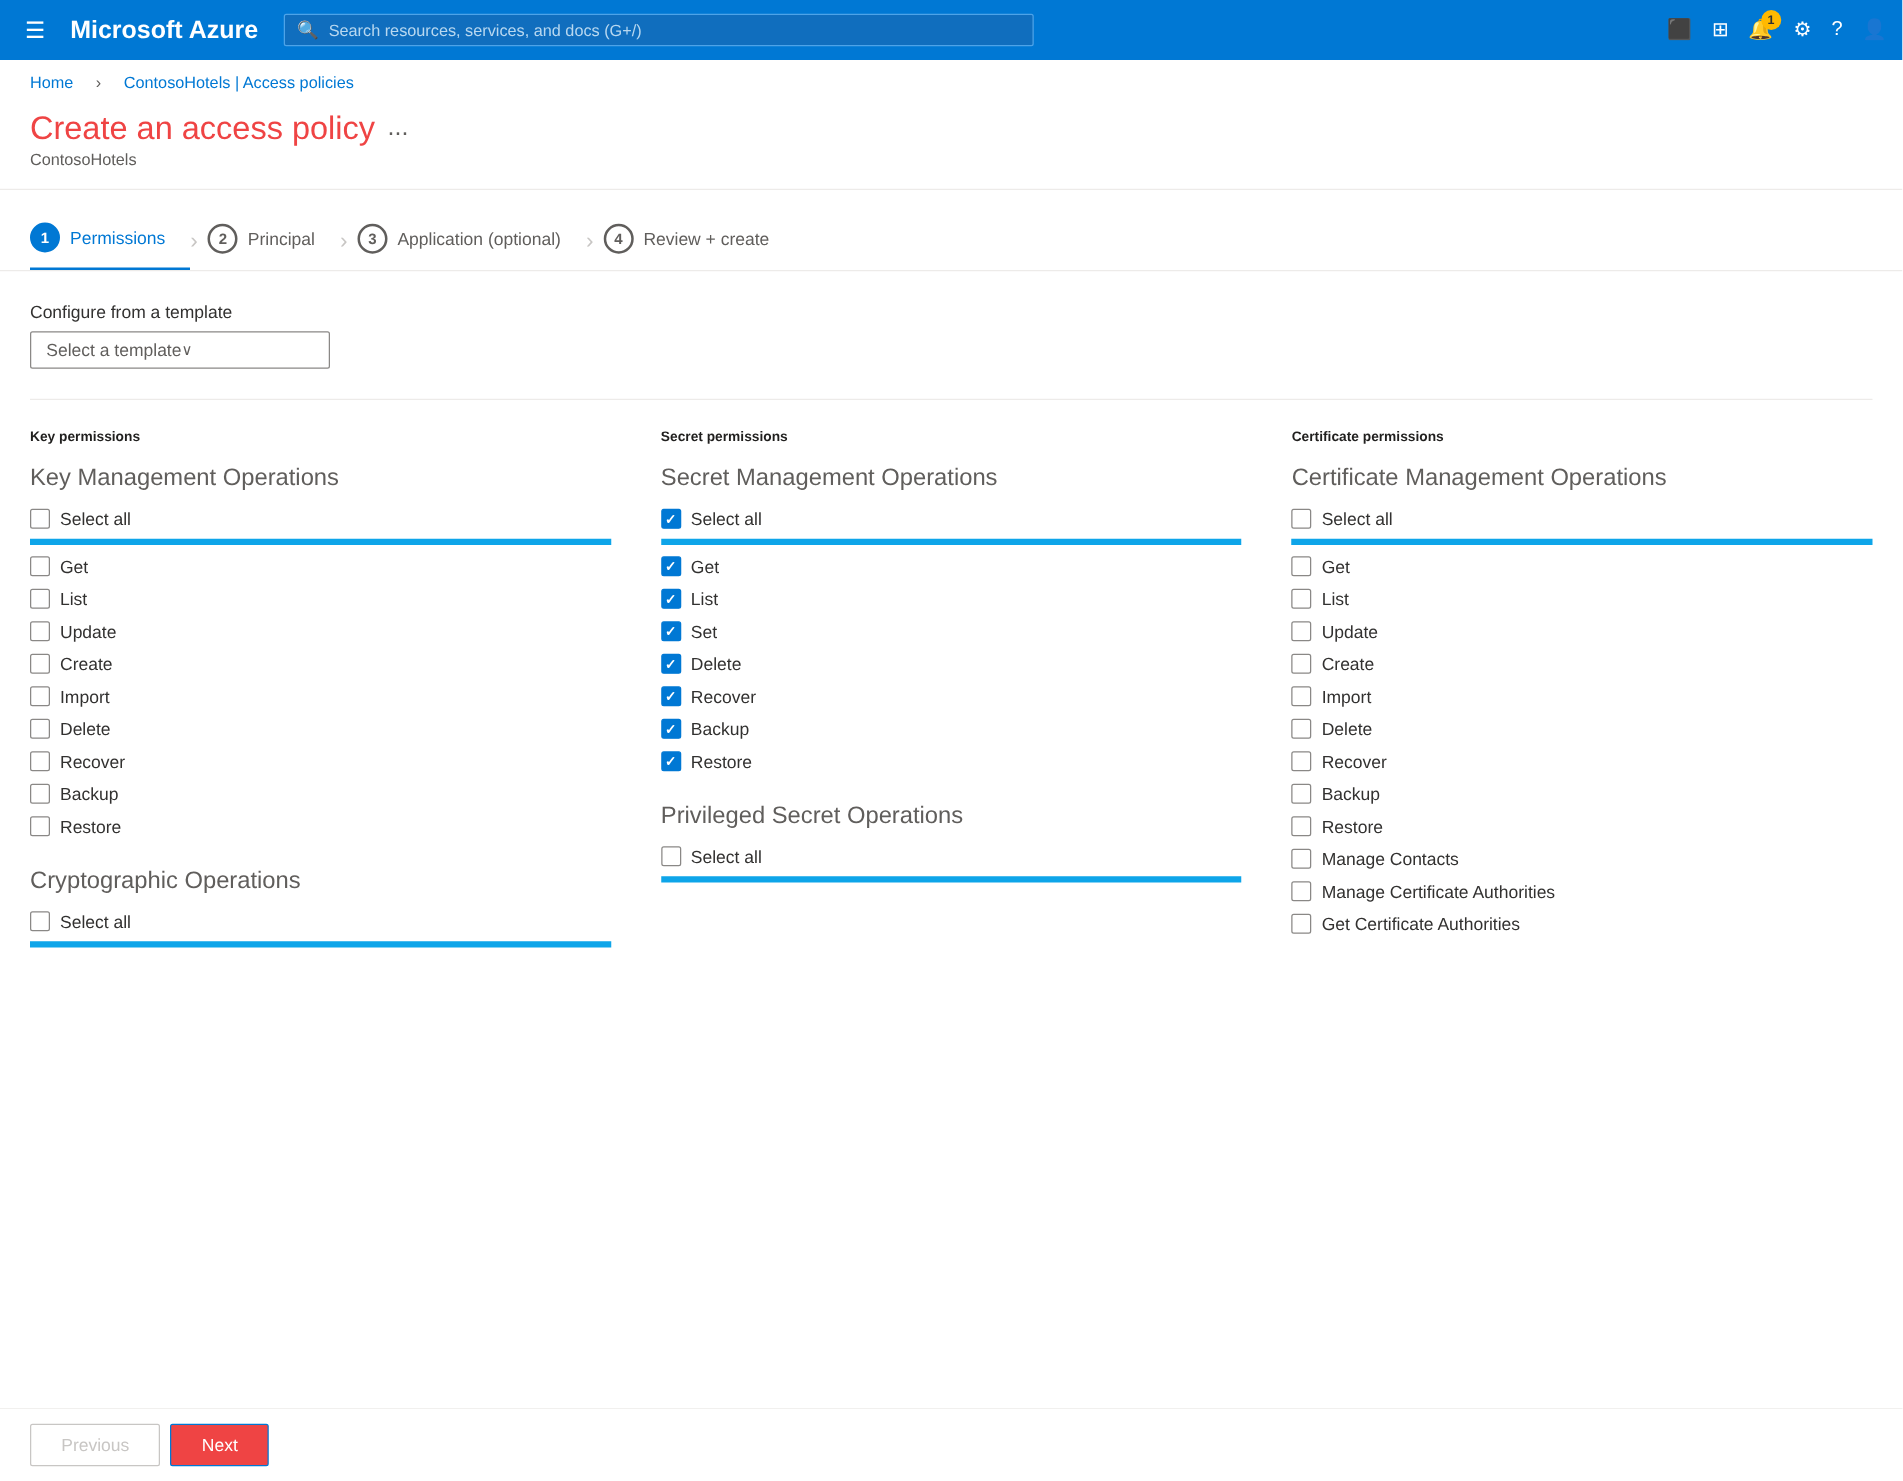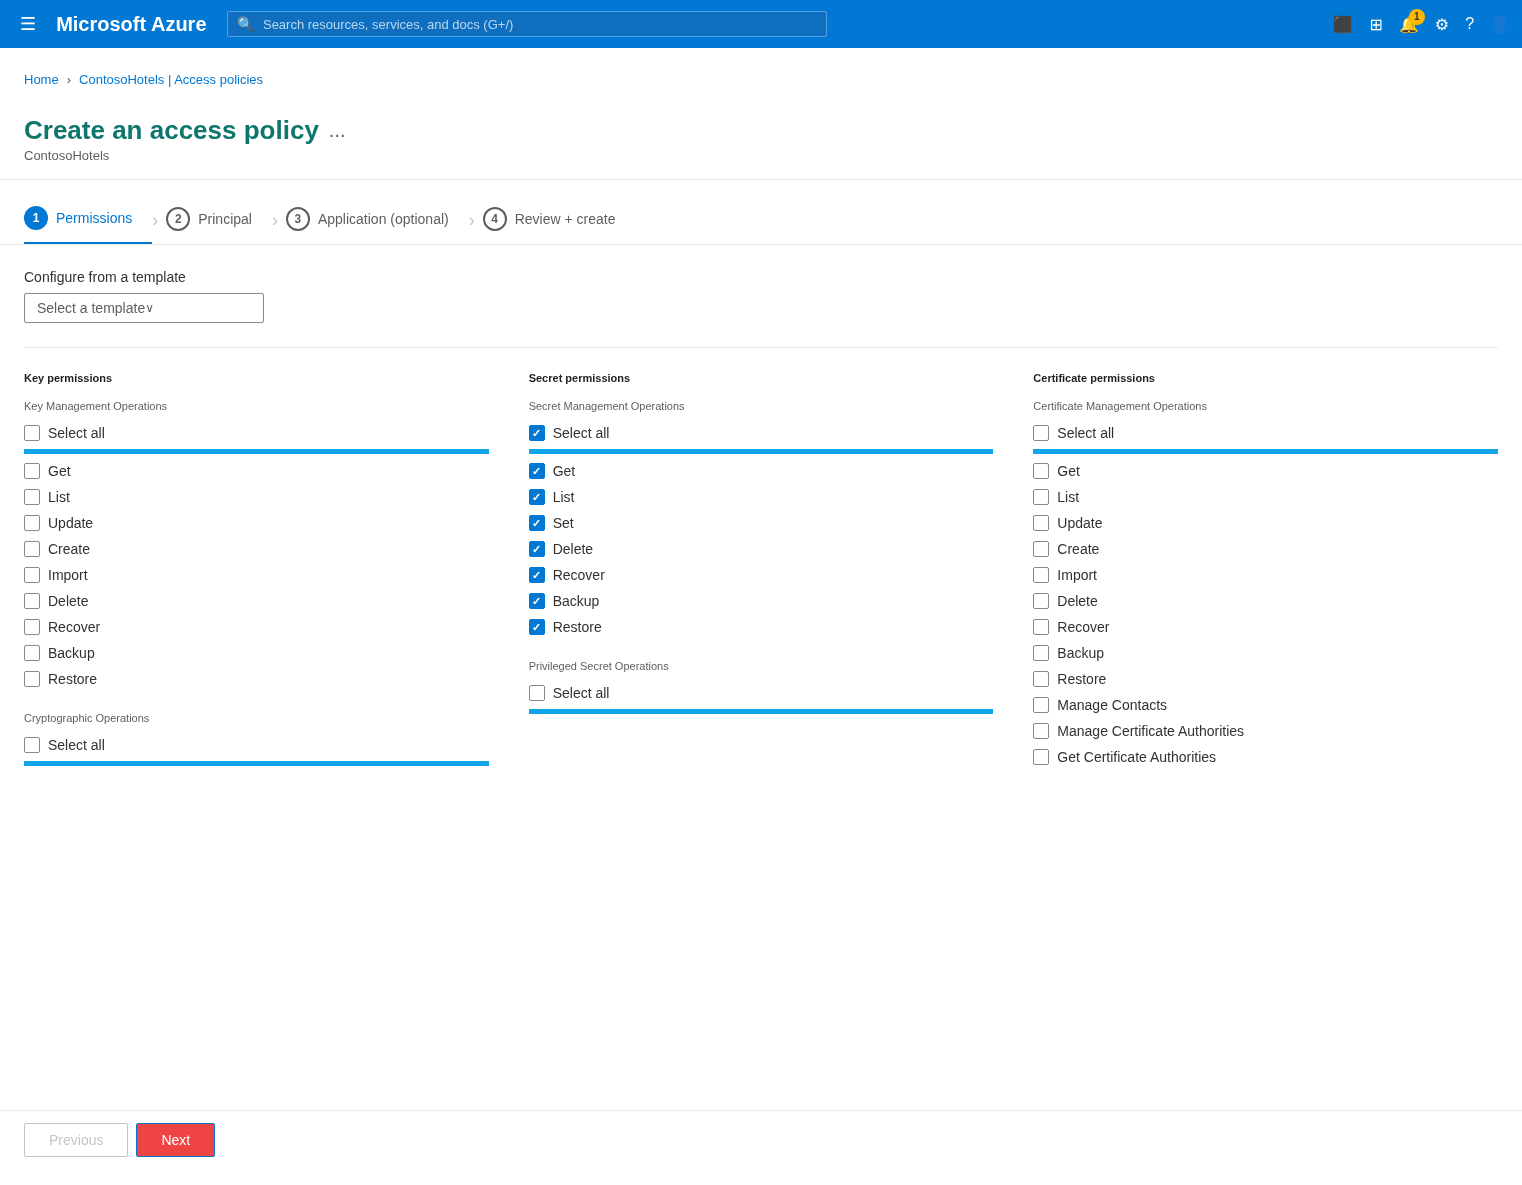--- a/index.html
+++ b/index.html
@@ -46,37 +46,37 @@
       background: #ffb900;
       border-radius: 50%;
       width: 16px; height: 16px;
       font-size: 10px;
       display: flex; align-items: center; justify-content: center;
       color: #323130; font-weight: 700;
     }
 
     
     .breadcrumb {
-      padding: 24px 24px;
-      display: flex;
-      align-items: center;
-      gap: 8px;
+      padding: 10px 24px;
+      display: flex;
+      align-items: center;
+      gap: 18px;
       font-size: 13px;
       color: #0078d4;
     }
     .breadcrumb-sep { color: #605e5c; }
     .breadcrumb-link { color: #0078d4; cursor: pointer; text-decoration: none; }
 
     
     .page-header {
       padding: 4px 24px 16px;
       border-bottom: 1px solid #edebe9;
     }
     .page-title-row { display: flex; align-items: center; gap: 10px; }
-    .page-title { font-size: 26px; font-weight: 700; color: #0f766e; }
+    .page-title { font-size: 26px; font-weight: 400; color: #ef4444; }
     .page-ellipsis { font-size: 20px; color: #605e5c; cursor: pointer; }
     .page-subtitle { font-size: 13px; color: #605e5c; margin-top: 2px; }
 
     
     .steps {
       display: flex;
       align-items: center;
       padding: 16px 24px 0;
       gap: 0;
       border-bottom: 1px solid #edebe9;
@@ -126,21 +126,21 @@
     .divider { border: none; border-top: 1px solid #edebe9; margin: 24px 0; }
 
     
     .permissions-grid {
       display: grid;
       grid-template-columns: 1fr 1fr 1fr;
       gap: 0 40px;
     }
 
     .perm-section-title { font-size: 11px; font-weight: 600; margin-bottom: 16px; color: #201f1e; }
-    .perm-sub-title { font-size: 11px; color: #605e5c; margin-bottom: 8px; margin-top: 4px; }
+    .perm-sub-title { font-size: 19px; color: #605e5c; margin-bottom: 8px; margin-top: 4px; }
 
     .perm-list { list-style: none; padding: 0; margin: 0; }
     .perm-item {
       display: flex;
       align-items: center;
       gap: 8px;
       padding: 5px 0;
       font-size: 14px;
       color: #323130;
     }
@@ -163,21 +163,21 @@
     .checkbox.checked::after {
       content: '✓';
       color: #fff;
       font-size: 11px;
       font-weight: 700;
     }
 
     
     .bottom-bar {
       position: fixed;
-      bottom: 16px; left: 0; right: 0;
+      bottom: 0; left: 0; right: 0;
       background: #fff;
       border-top: 1px solid #edebe9;
       padding: 12px 24px;
       display: flex;
       gap: 8px;
     }
     .btn {
       padding: 8px 24px;
       border-radius: 2px;
       font-size: 14px;

